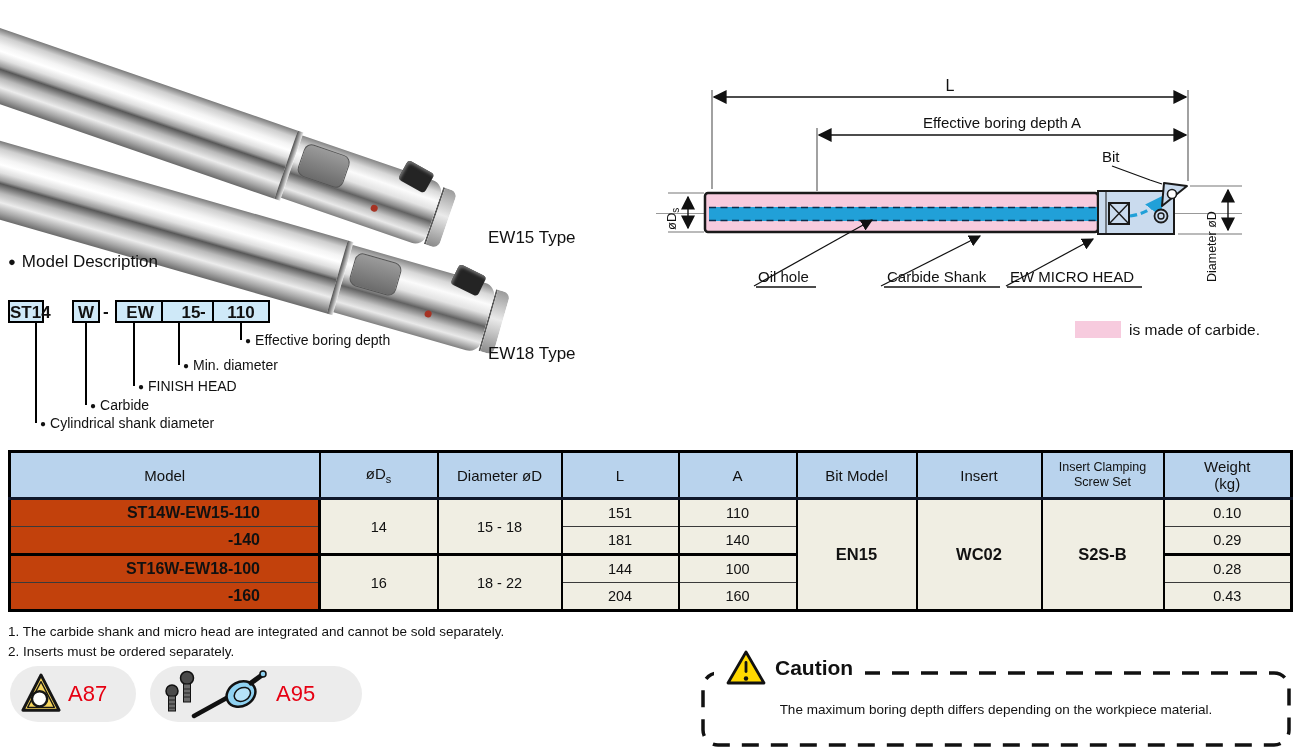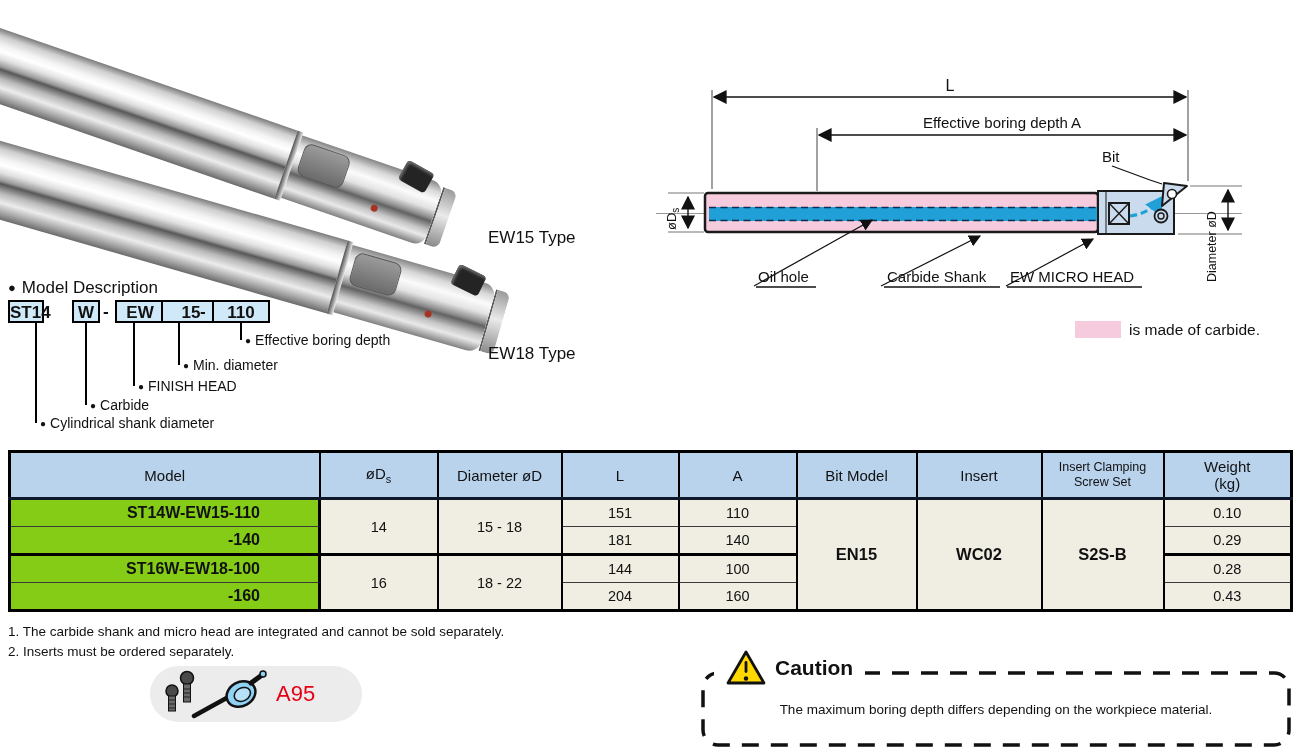--- a/index.html
+++ b/index.html
@@ -22,21 +22,21 @@
           transform:rotate(10deg);box-shadow:inset 2px 2px 3px #6e6e6e;}
   .tool .cap{width:13px;border-left:2px solid #5a5a5a;border-radius:0 7px 7px 0;margin:6px 0;
              background:linear-gradient(to bottom,#9a9a9a,#eaeaea 45%,#8a8a8a);}
   .tool1{left:-70px;top:4px;width:560px;height:72px;transform:rotate(19deg);}
   .tool2{left:-55px;top:125px;width:590px;height:76px;transform:rotate(16deg);}
   .type-label{position:absolute;font-size:17px;white-space:nowrap;}
   #ew15-label{left:488px;top:228px;}
   #ew18-label{left:488px;top:344px;}
 
   
-  #md-heading{position:absolute;left:8px;top:252px;font-size:17px;white-space:nowrap;margin-top:26px;}
+  #md-heading{position:absolute;left:8px;top:252px;font-size:17px;white-space:nowrap;}
   .bullet-icon::before{content:"●";font-size:13px;margin-right:6px;vertical-align:1px;}
   .mbox{position:absolute;top:300px;height:23px;line-height:21px;box-sizing:border-box;
         background:#cfe9f8;border:2px solid #000;font-weight:bold;font-size:17px;text-align:center;}
   .mdash{position:absolute;top:300px;height:23px;line-height:23px;font-weight:bold;font-size:17px;}
   #mb-st14{left:8px;width:36px;}
   #mb-w{left:72px;width:28px;}
   #md-dash1{left:103px;}
   #mb-ew{left:115px;width:50px;}
   #mb-15{left:161px;width:60px;}
   #md-dash2{left:200px;}
@@ -64,21 +64,21 @@
   
   #spec-table{position:absolute;left:8px;top:450px;width:1282px;border-collapse:collapse;table-layout:fixed;
               border:3px solid #000;}
   #spec-table th{background:#b9d3ed;border-left:2px solid #000;border-right:2px solid #000;
                  border-bottom:3px solid #0f172a;font-weight:normal;font-size:15px;height:44px;
                  text-align:center;vertical-align:middle;padding:0;}
   #spec-table th.small{font-size:12.5px;line-height:1.2;}
   #spec-table th sub{font-size:11px;}
   #spec-table td{border-left:2px solid #000;border-right:2px solid #000;border-top:0;border-bottom:0;
                  background:#f0eee3;height:26px;font-size:14.5px;text-align:center;vertical-align:middle;padding:0;}
-  #spec-table td.model-cell{background:#84cc16;font-weight:bold;font-size:16px;text-align:right;
+  #spec-table td.model-cell{background:#c2410c;font-weight:bold;font-size:16px;text-align:right;
                  padding-right:58px;border-right:3px solid #000;}
   #spec-table td.merged{font-weight:bold;font-size:16.5px;margin-left:15px;}
   #spec-table tr.sub td{border-top:1.5px solid #3a3a3a;}
   #spec-table tr.group td{border-top:3px solid #000;}
 
   
   .note{position:absolute;left:8px;font-size:13.5px;white-space:nowrap;}
   #note-1{top:624px;} #note-2{top:644px;}
   .badge{position:absolute;top:666px;height:56px;border-radius:28px;background:#ececec;
          display:flex;align-items:center;}
@@ -270,20 +270,28 @@
         <td>204</td>
         <td>160</td>
         <td>0.43</td>
       </tr>
     </tbody>
   </table>
 
   <div class="note" id="note-1">1. The carbide shank and micro head are integrated and cannot be sold separately.</div>
   <div class="note" id="note-2">2. Inserts must be ordered separately.</div>
 
+  <div class="badge" id="badge-a87">
+    <svg width="42" height="46" viewBox="0 0 44 46">
+      <polygon points="22,3 41,40 3,40" fill="#f6d55c" stroke="#161616" stroke-width="3" stroke-linejoin="round"></polygon>
+      <polygon points="22,10 36,37 8,37" fill="none" stroke="#161616" stroke-width="1.4" stroke-linejoin="round"></polygon>
+      <circle cx="20.5" cy="28" r="8" fill="#ffffff" stroke="#161616" stroke-width="2.6"></circle>
+    </svg>
+    <span class="badge-label">A87</span>
+  </div>
   <div class="badge" id="badge-a95">
     <svg width="106" height="50" viewBox="0 0 106 50">
       <circle cx="10" cy="22" r="6" fill="#4a4a4a" stroke="#111" stroke-width="1.5"></circle>
       <rect x="6.5" y="27" width="7" height="15" fill="#6a6a6a" stroke="#111" stroke-width="1"></rect>
       <line x1="6.5" y1="31" x2="13.5" y2="31" stroke="#222" stroke-width="1"></line>
       <line x1="6.5" y1="35" x2="13.5" y2="35" stroke="#222" stroke-width="1"></line>
       <line x1="6.5" y1="39" x2="13.5" y2="39" stroke="#222" stroke-width="1"></line>
       <circle cx="25" cy="9" r="6.5" fill="#4a4a4a" stroke="#111" stroke-width="1.5"></circle>
       <rect x="21.5" y="15" width="7" height="18" fill="#6a6a6a" stroke="#111" stroke-width="1"></rect>
       <line x1="21.5" y1="20" x2="28.5" y2="20" stroke="#222" stroke-width="1"></line>

